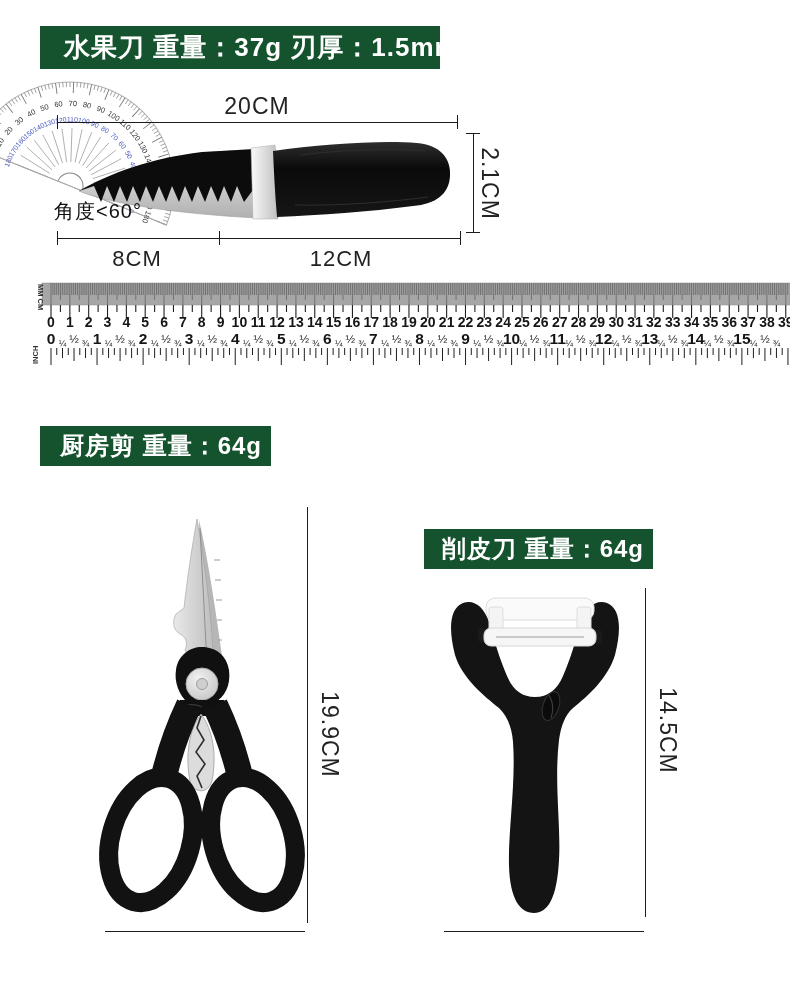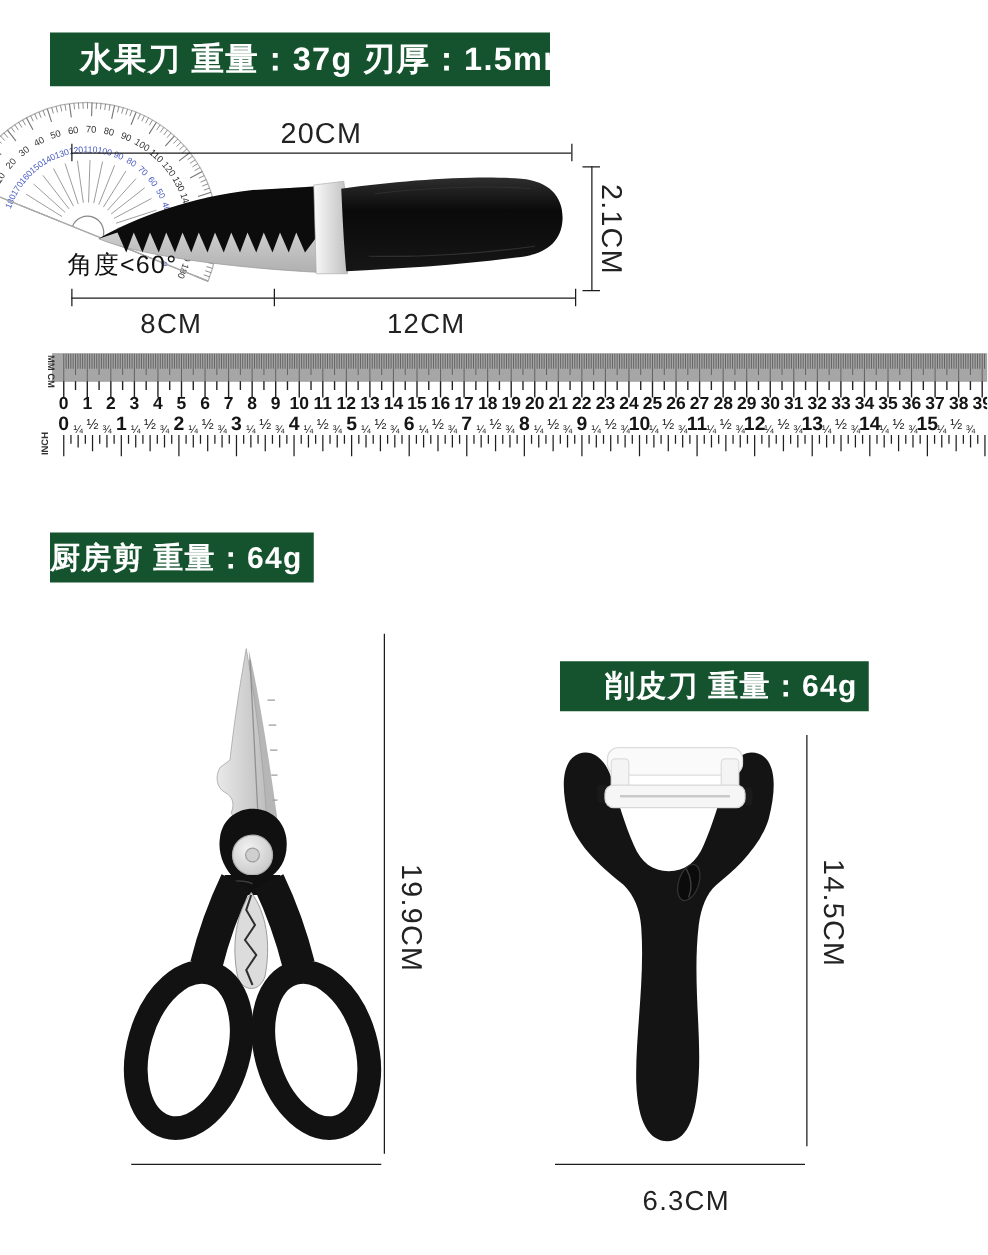--- a/index.html
+++ b/index.html
@@ -1,22 +1,22 @@
 <!DOCTYPE html>
 <html><head>
 <meta charset="utf-8">
 <style>
   html,body{margin:0;padding:0;background:#fff;}
   #page{position:relative;width:790px;height:1004px;background:#ffffff;overflow:hidden;
         font-family:"Liberation Sans","DejaVu Sans",sans-serif;}
   .banner{position:absolute;background:#14532d;color:#fff;display:flex;align-items:center;
           font-weight:bold;letter-spacing:1px;white-space:nowrap;}
   .b1{left:40px;top:26px;width:376px;height:43px;font-size:26px;padding-left:24px;}
-  .b2{left:40px;top:426px;width:211px;height:40px;font-size:24px;}
-  .b3{left:424px;top:529px;width:211px;height:40px;font-size:24px;padding-left:36px;margin-left:24px;}
+  .b2{left:40px;top:426px;width:211px;height:40px;font-size:24px;padding-left:20px;}
+  .b3{left:424px;top:529px;width:211px;height:40px;font-size:24px;padding-left:18px;}
   .dim-h{position:absolute;height:0;border-top:1px solid #1c1c1c;}
   .dim-v{position:absolute;width:0;border-left:1px solid #1c1c1c;}
   .tick-v{position:absolute;width:0;height:14px;border-left:1px solid #1c1c1c;}
   .tick-h{position:absolute;height:0;width:14px;border-top:1px solid #1c1c1c;}
   .dim-label{position:absolute;color:#222;font-size:23px;text-align:center;letter-spacing:1px;}
   .dim-label.big{font-size:22px;}
   .rot90{transform:rotate(90deg);}
   .angle-label{position:absolute;left:14px;top:198px;font-size:20px;color:#111;letter-spacing:1px;margin-left:40px;}
   svg{position:absolute;display:block;}
 </style>
@@ -1001,14 +1001,13 @@
     <rect x="484" y="628" width="112" height="18" rx="7" fill="#f6f6f6" stroke="#d8d8d8"></rect>
     <path d="M 496,637 L 584,637" stroke="#c9c9c9" stroke-width="2"></path>
 
     <ellipse cx="551" cy="706" rx="8" ry="15" transform="rotate(18 551 706)" fill="#0b0b0b" stroke="#333333"></ellipse>
     <path d="M 549,695 C 553,702 554,710 551,718" stroke="#3d3d3d" stroke-width="1.2" fill="none"></path>
   </svg>
 
   <div class="dim-v" style="left:645px;top:588px;height:329px;"></div>
   <div class="dim-label rot90" style="left:612px;top:717px;width:110px;">14.5CM</div>
   <div class="dim-h" style="left:444px;top:931px;width:200px;"></div>
-  <div class="dim-label big" style="left:489px;top:948px;width:120px;">6.3CM</div>
 </div>
 
 </body></html>

